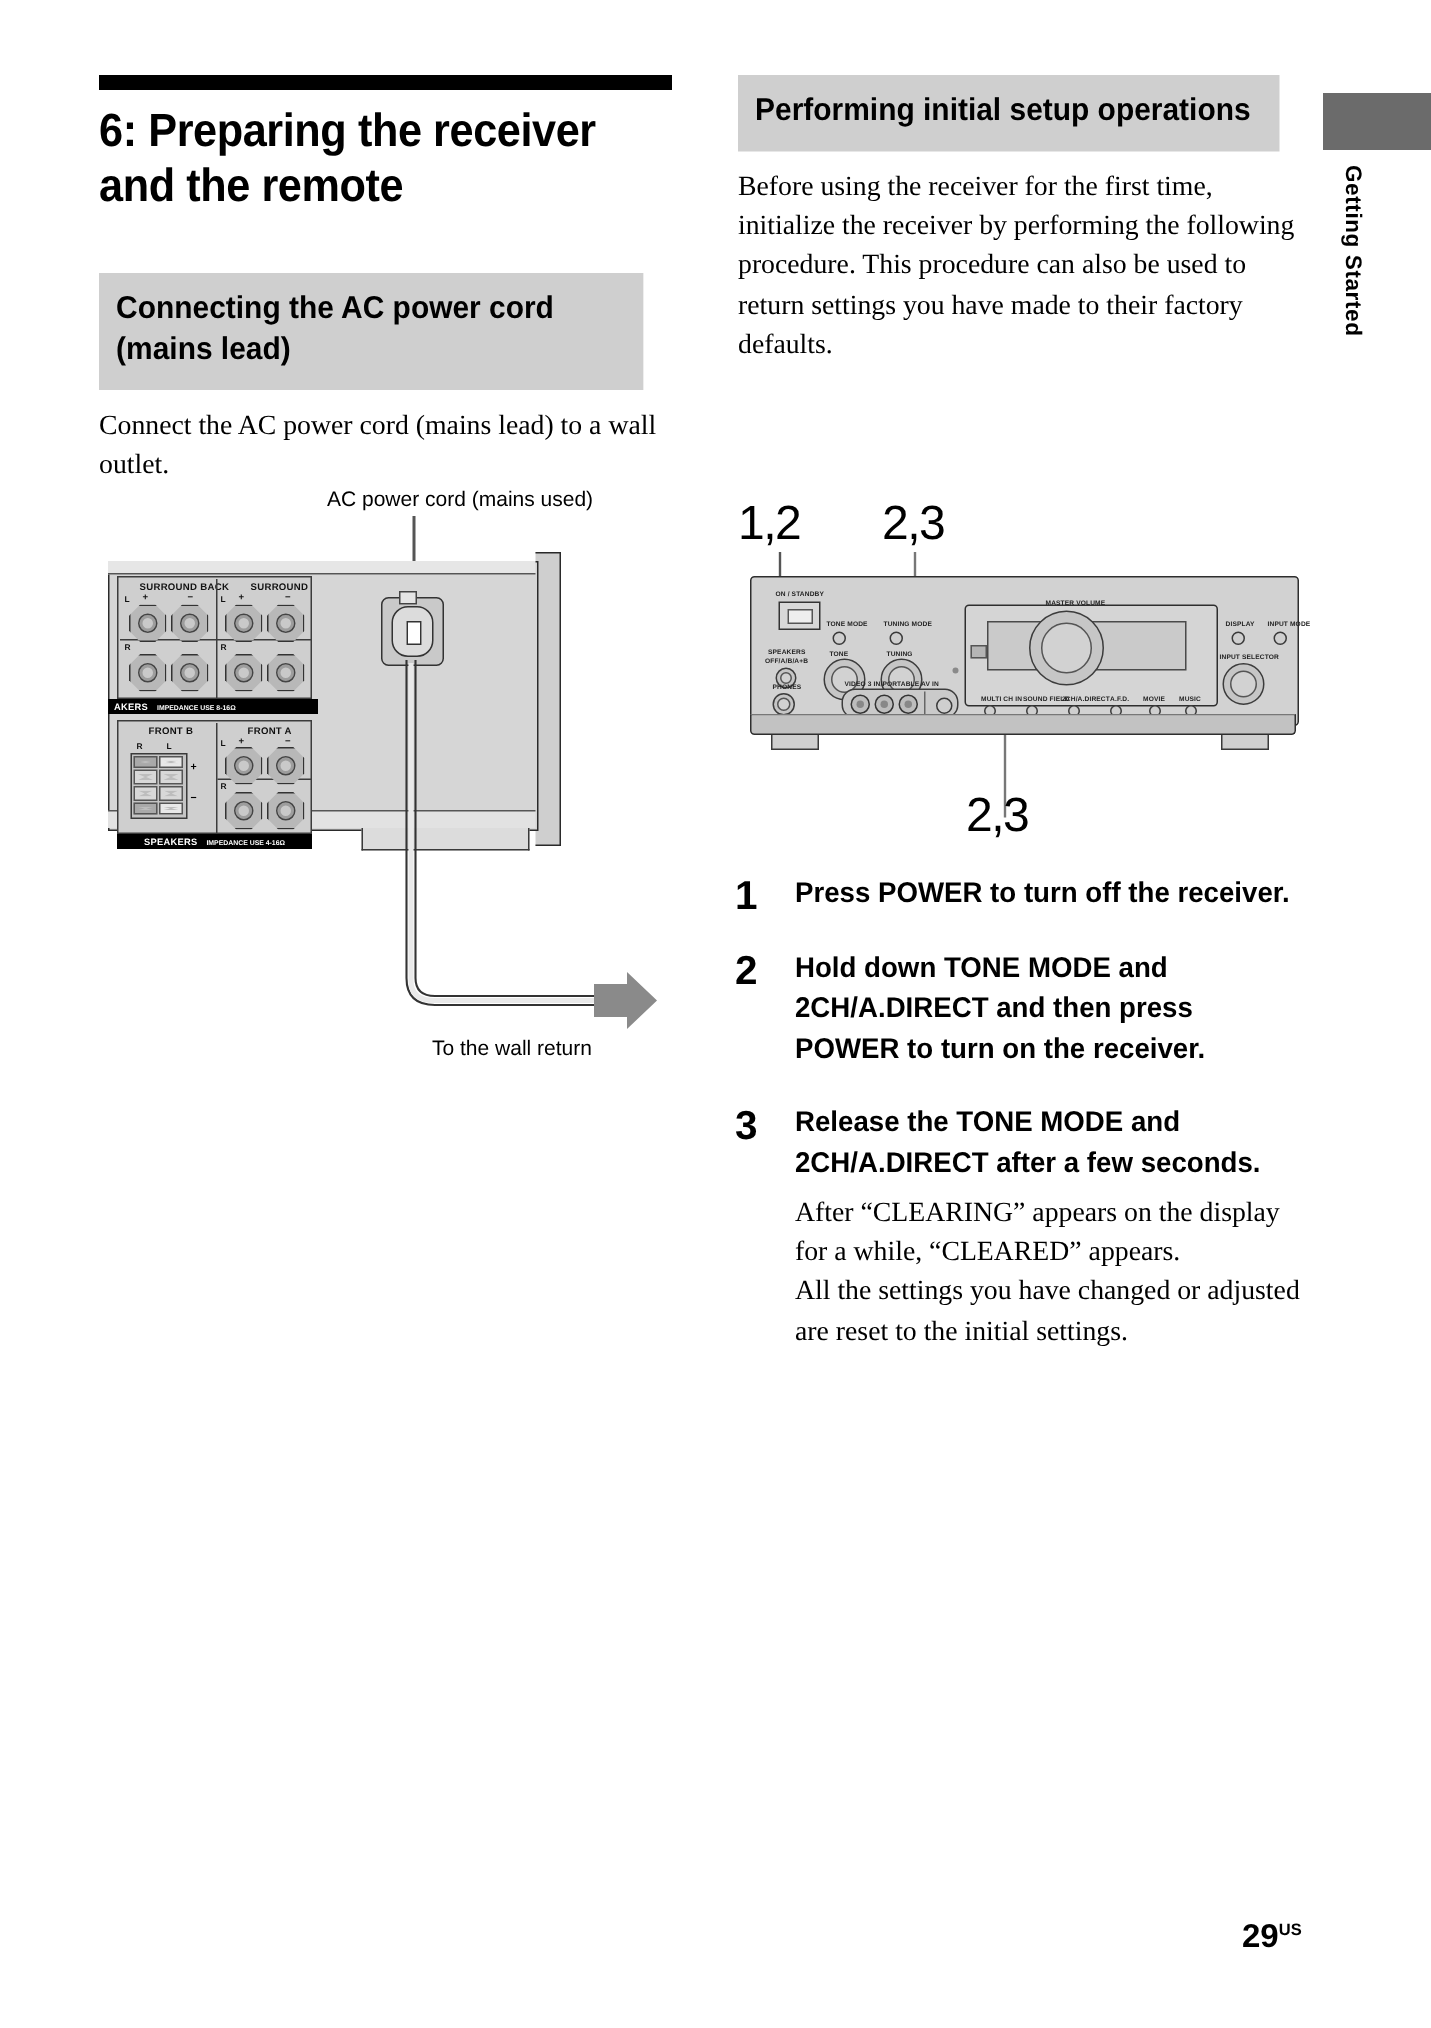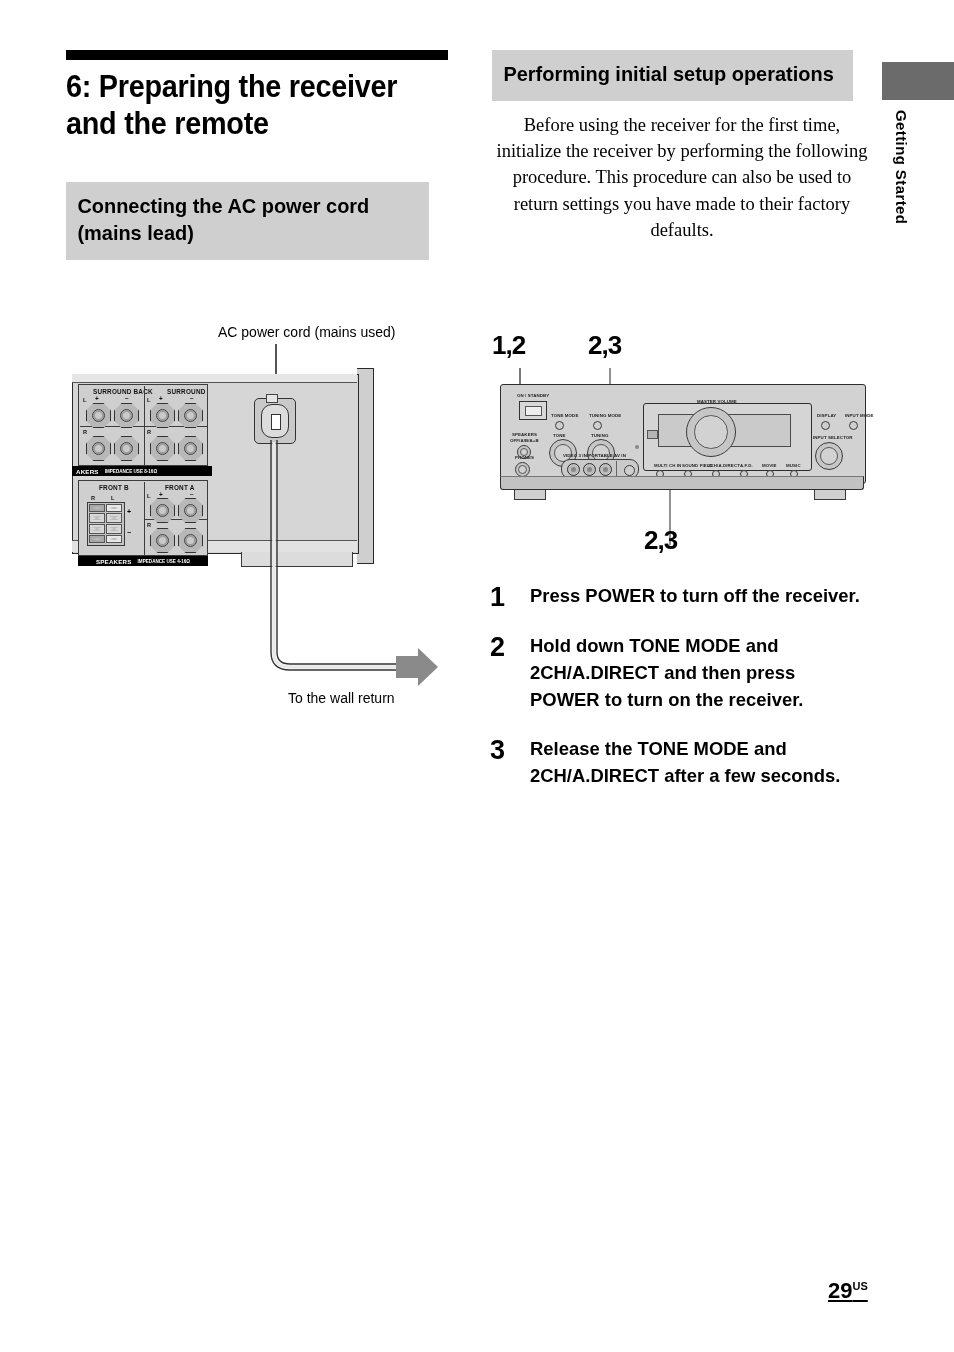--- a/index.html
+++ b/index.html
@@ -39,40 +39,39 @@
     transform:scaleX(0.95);
     transform-origin:left top;
   }
   .sec-head.left{width:358px;}
   .sec-head.right{width:356px;}
 
   .body-text{
     font-size:18.5px;
     line-height:1.42;
     margin-top:11px;
-    text-align:center;
   }
   .body-text p{margin:0;}
 
   
   .side-tab{
     position:absolute;left:882px;top:62px;width:72px;height:38px;background:#6b6b6b;
   }
   .side-label{
     position:absolute;left:884px;top:110px;width:26px;height:200px;
     font-family:"Liberation Sans", sans-serif;font-weight:bold;font-size:15px;
     writing-mode:vertical-rl;
     letter-spacing:0.4px;
     white-space:nowrap;
   }
 
   
   .page-no{
     position:absolute;left:828px;top:1278px;
-    font-family:"Liberation Sans", sans-serif;font-weight:bold;font-size:22px;text-decoration:underline;
+    font-family:"Liberation Sans", sans-serif;font-weight:bold;font-size:22px;
   }
   .page-no sup{font-size:11px;vertical-align:super;letter-spacing:0;}
 
   
   .fig-left{position:absolute;left:66px;top:322px;width:382px;height:400px;}
   .cap{font-family:"Liberation Sans", sans-serif;font-size:14px;position:absolute;white-space:nowrap;}
 
   
   .rear-body{
     position:absolute;left:6px;top:52px;width:285px;height:178px;
@@ -149,21 +148,21 @@
     position:absolute;left:11px;top:-5px;width:10px;height:7px;
     background:#e4e4e4;border:1.2px solid #444;
   }
 
   
   .leader{position:absolute;background:#555;}
 
   
   .fig-right{position:absolute;left:492px;top:330px;width:390px;height:230px;}
   .callout{
-    font-family:"Liberation Sans", sans-serif;font-weight:bold;font-size:26px;
+    font-family:"Liberation Sans", sans-serif;font-weight:normal;font-size:32px;
     position:absolute;letter-spacing:-1px;
   }
   .fp-body{
     position:absolute;left:8px;top:54px;width:364px;height:98px;
     background:#d2d2d2;border:1.5px solid #2e2e2e;border-radius:3px;
   }
   .fp-bot{
     position:absolute;left:8px;top:146px;width:364px;height:14px;
     background:#c2c2c2;border:1.5px solid #2e2e2e;border-top:1px solid #777;
     box-sizing:border-box;border-radius:0 0 3px 3px;
@@ -227,20 +226,23 @@
 
 <div class="page">
 
   <div class="side-tab"></div>
   <div class="side-label">Getting Started</div>
 
   <div class="col-left">
     <div class="rule-black"></div>
     <h1 class="chapter-title">6: Preparing the receiver and the remote</h1>
     <div class="sec-head left">Connecting the AC power cord (mains lead)</div>
+    <div class="body-text">
+      <p>Connect the AC power cord (mains lead) to a wall outlet.</p>
+    </div>
   </div>
 
   <div class="fig-left">
 
     <div class="cap" style="left:152px;top:2px;">AC power cord (mains used)</div>
 
     <div class="leader" style="left:209px;top:22px;width:1.6px;height:60px;"></div>
 
     <div class="rear-side"></div>
     <div class="rear-body"></div>
@@ -430,19 +432,23 @@
 
     <div class="step">
       <div class="step-num">2</div>
       <div class="step-txt">Hold down TONE MODE and 2CH/A.DIRECT and then press POWER to turn on the receiver.</div>
     </div>
 
     <div class="step" style="margin-bottom:4px;">
       <div class="step-num">3</div>
       <div class="step-txt">Release the TONE MODE and 2CH/A.DIRECT after a few seconds.</div>
     </div>
+    <div class="step-note">
+      <p>After “CLEARING” appears on the display for a while, “CLEARED” appears.</p>
+      <p>All the settings you have changed or adjusted are reset to the initial settings.</p>
+    </div>
   </div>
 
   <div class="page-no">
     <span>29</span><sup>US</sup>
   </div>
 
 </div>
 
 </body></html>

